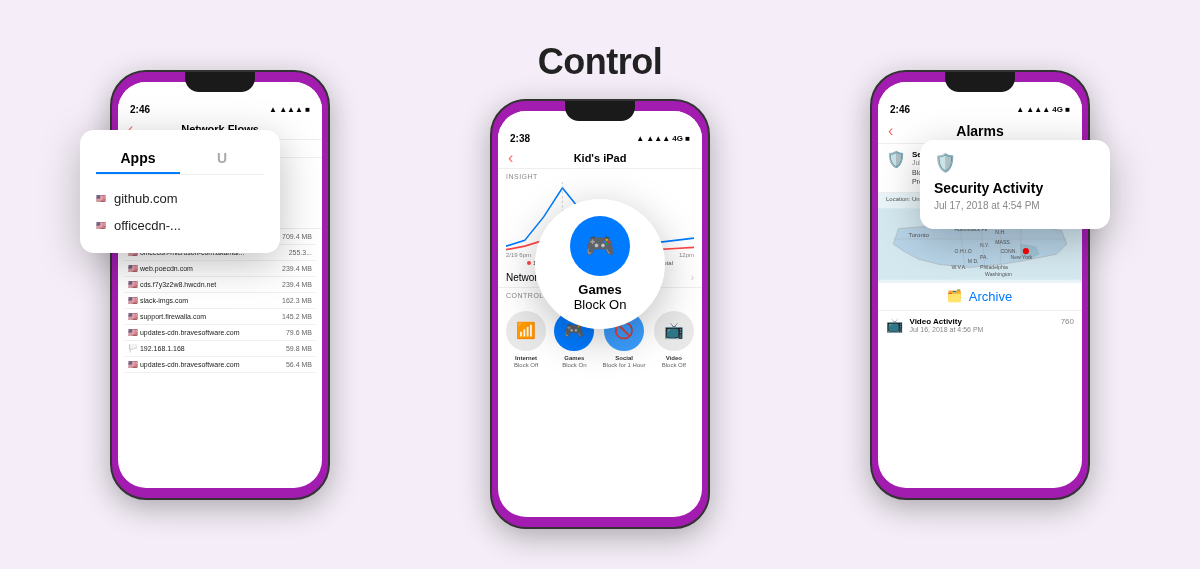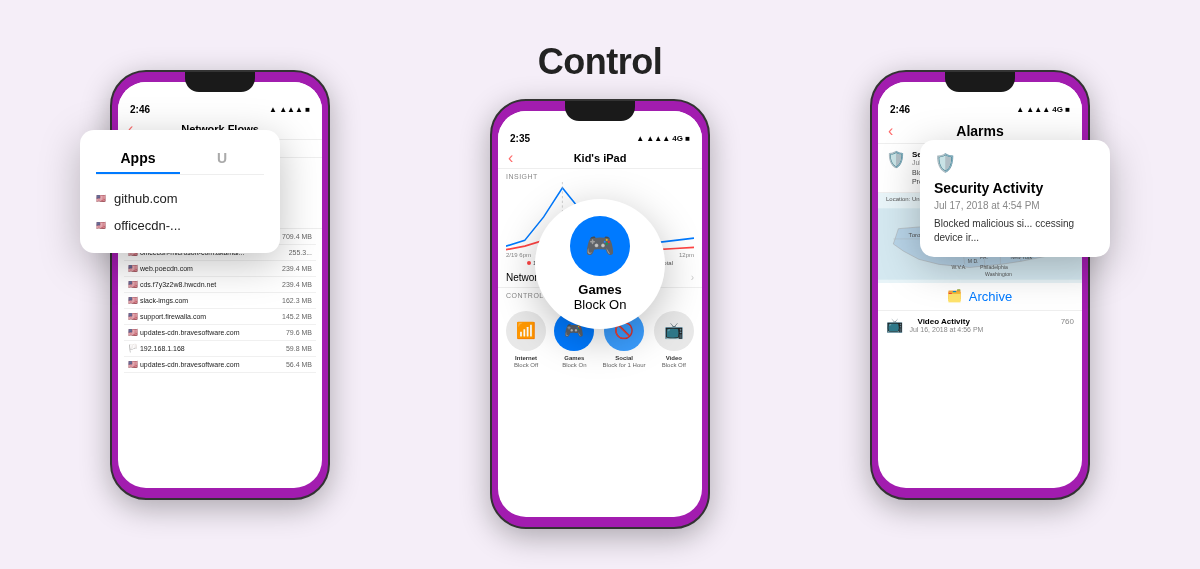--- a/index.html
+++ b/index.html
@@ -367,21 +367,21 @@
     .prot-archive-label { font-size: 13px; color: #007aff; }
 
     .prot-video {
       display: flex;
       gap: 6px;
       padding: 6px 8px;
       align-items: flex-start;
     }
     .prot-video-icon { font-size: 14px; }
     .prot-video-content { flex: 1; }
-    .prot-video-title { font-size: 8px; font-weight: 600; color: #000; margin-left: 8px; }
+    .prot-video-title { font-size: 8px; font-weight: 600; color: #000; }
     .prot-video-date { font-size: 7px; color: #888; }
     .prot-video-count { font-size: 8px; color: #888; }
 
     
     .popup-protect {
       position: absolute;
       top: 70px;
       left: 50px;
       background: white;
       border-radius: 14px;
@@ -496,21 +496,21 @@
 </div>
 
 <div class="section">
   <h2 class="section-title">Control</h2>
   <div class="phone-wrapper">
     <div class="phone-frame">
       <div class="notch"></div>
       <div class="phone-screen">
 
         <div class="status-bar">
-          <span class="status-time">2:35</span>
+          <span class="status-time">2:38</span>
           <span class="status-icons">▲ ▲▲▲ 4G ■</span>
         </div>
 
         <div class="ctrl-nav">
           <span class="back">‹</span>
           <span class="title">Kid's iPad</span>
         </div>
 
         <div class="ctrl-insight-label">INSIGHT</div>
 
@@ -650,16 +650,15 @@
           </div>
           <span class="prot-video-count">760</span>
         </div>
       </div>
     </div>
 
     <div class="popup-protect">
       <div class="popup-protect-icon">🛡️</div>
       <div class="popup-protect-title">Security Activity</div>
       <div class="popup-protect-date">Jul 17, 2018 at 4:54 PM</div>
-      <div class="popup-protect-text">Blocked malicious si... ccessing device ir...</div>
     </div>
   </div>
 </div>
 
 </body></html>

